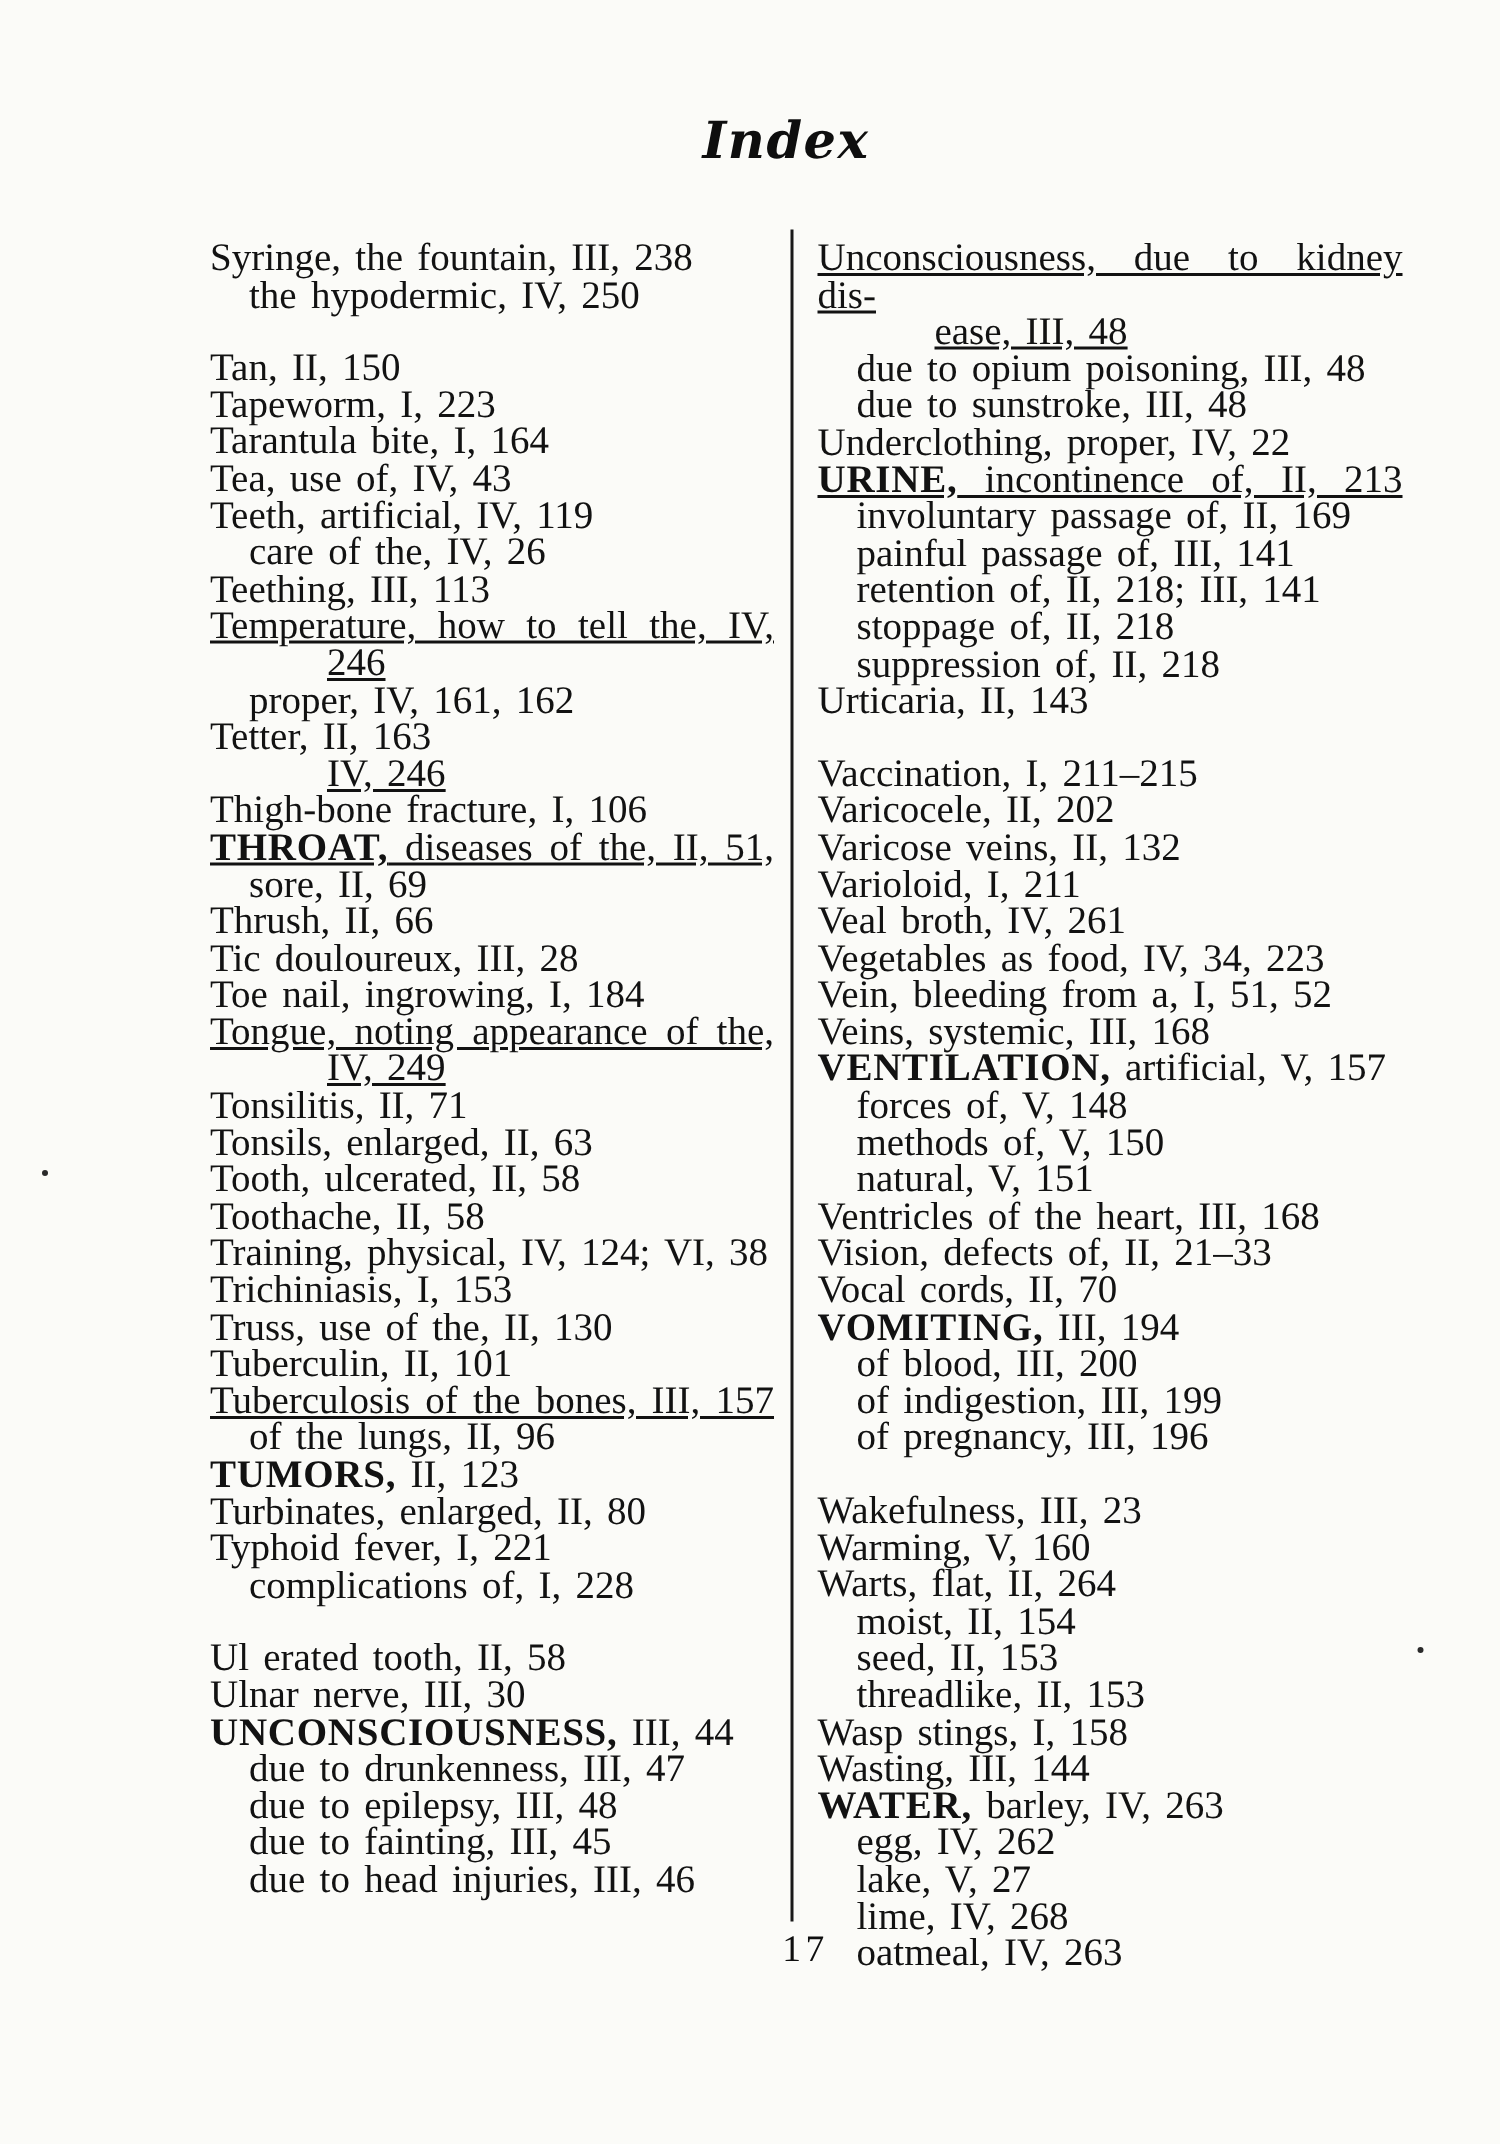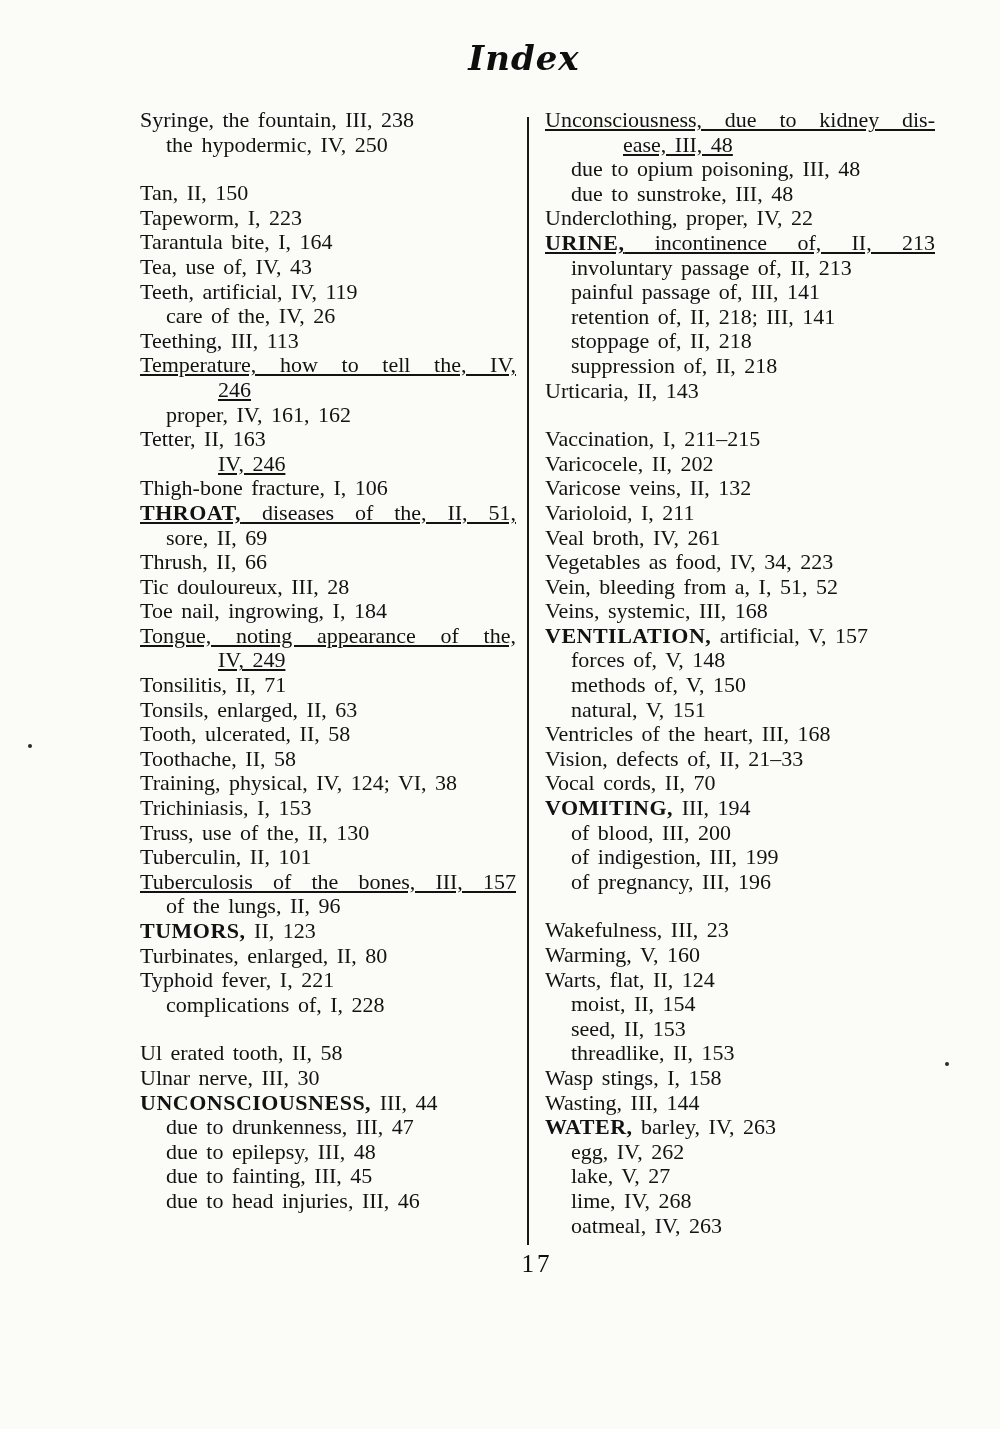--- a/index.html
+++ b/index.html
@@ -4,32 +4,32 @@
 <style>
   html,body{margin:0;padding:0;}
   body{
     width:1000px;height:1429px;
     background:#fbfbf8;
     font-family:"Liberation Serif", serif;
     color:#121212;
     position:relative;
     overflow:hidden;
   }
-  .page{position:absolute;inset:0;}
+  .page{position:absolute;inset:0;margin-top:36px;}
   .page-title{
     position:absolute;top:38px;left:0;width:1048px;
     text-align:center;
     font-family:"DejaVu Serif", serif;
     font-style:italic;font-weight:700;
     font-size:34px;letter-spacing:1px;
     color:#0e0e0e;
   }
   .col{
-    position:absolute;top:108px;
-    font-size:22px;line-height:24.6px;
+    position:absolute;top:124px;
+    font-size:26px;line-height:24.6px;
     word-spacing:3px;
   }
   .col-left{left:140px;width:376px;}
   .col-right{left:545px;width:390px;}
   .line{white-space:normal;}
   .line.i1{padding-left:26px;}
   .line.i2{padding-left:78px;text-decoration:underline;}
   .line.j{text-align:justify;text-align-last:justify;text-decoration:underline;}
   .bold{font-weight:700;letter-spacing:.5px;}
   .divider{
@@ -99,21 +99,21 @@
       <div class="line i1">due to fainting, III, 45</div>
       <div class="line i1">due to head injuries, III, 46</div>
     </div>
   <div class="col col-right" id="col-right">
       <div class="line i0 j">Unconsciousness, due to kidney dis-</div>
       <div class="line i2">ease, III, 48</div>
       <div class="line i1">due to opium poisoning, III, 48</div>
       <div class="line i1">due to sunstroke, III, 48</div>
       <div class="line i0">Underclothing, proper, IV, 22</div>
       <div class="line i0 j"><span class="bold">URINE,</span> incontinence of, II, 213</div>
-      <div class="line i1">involuntary passage of, II, 213</div>
+      <div class="line i1">involuntary passage of, II, 169</div>
       <div class="line i1">painful passage of, III, 141</div>
       <div class="line i1">retention of, II, 218; III, 141</div>
       <div class="line i1">stoppage of, II, 218</div>
       <div class="line i1">suppression of, II, 218</div>
       <div class="line i0">Urticaria, II, 143</div>
       <div class="spacer" style="height: 24px;"></div>
       <div class="line i0">Vaccination, I, 211–215</div>
       <div class="line i0">Varicocele, II, 202</div>
       <div class="line i0">Varicose veins, II, 132</div>
       <div class="line i0">Varioloid, I, 211</div>
@@ -128,21 +128,21 @@
       <div class="line i0">Ventricles of the heart, III, 168</div>
       <div class="line i0">Vision, defects of, II, 21–33</div>
       <div class="line i0">Vocal cords, II, 70</div>
       <div class="line i0"><span class="bold">VOMITING,</span> III, 194</div>
       <div class="line i1">of blood, III, 200</div>
       <div class="line i1">of indigestion, III, 199</div>
       <div class="line i1">of pregnancy, III, 196</div>
       <div class="spacer" style="height: 24px;"></div>
       <div class="line i0">Wakefulness, III, 23</div>
       <div class="line i0">Warming, V, 160</div>
-      <div class="line i0">Warts, flat, II, 124</div>
+      <div class="line i0">Warts, flat, II, 264</div>
       <div class="line i1">moist, II, 154</div>
       <div class="line i1">seed, II, 153</div>
       <div class="line i1">threadlike, II, 153</div>
       <div class="line i0">Wasp stings, I, 158</div>
       <div class="line i0">Wasting, III, 144</div>
       <div class="line i0"><span class="bold">WATER,</span> barley, IV, 263</div>
       <div class="line i1">egg, IV, 262</div>
       <div class="line i1">lake, V, 27</div>
       <div class="line i1">lime, IV, 268</div>
       <div class="line i1">oatmeal, IV, 263</div>

